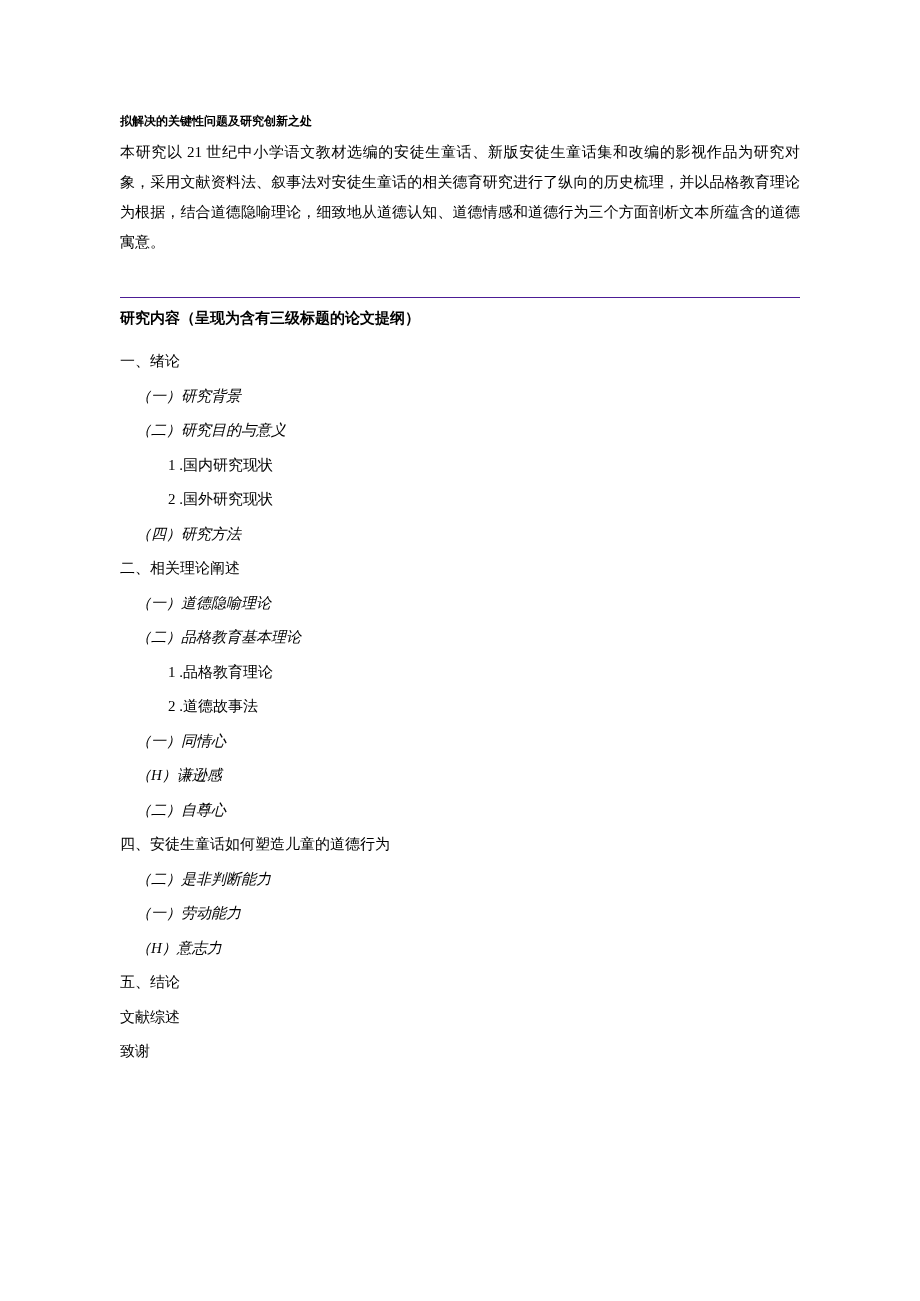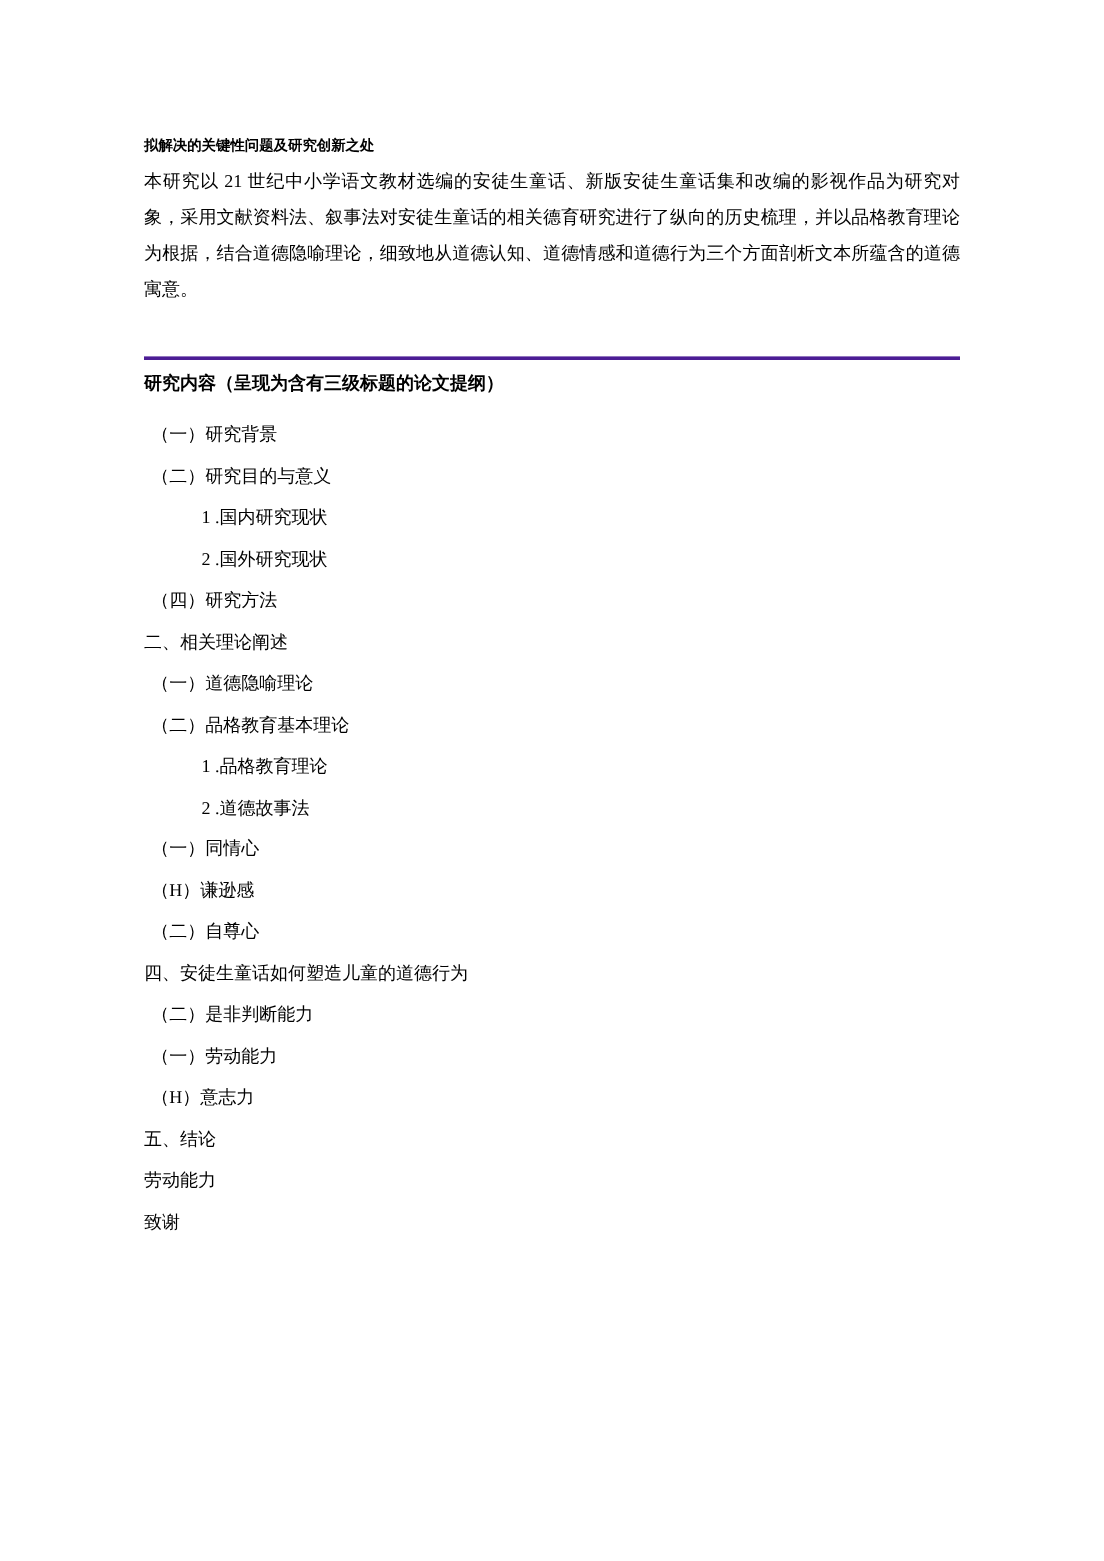--- a/index.html
+++ b/index.html
@@ -21,67 +21,69 @@
       font-weight: bold;
       font-size: 12px;
       margin-bottom: 4px;
     }
     .paragraph {
       text-align: justify;
       line-height: 2.0;
       margin-bottom: 20px;
     }
     .section-divider {
-      border-top: 3px solid #4c1d95;
+      border-top: 1px solid #4c1d95;
       margin-top: 40px;
       padding-top: 6px;
     }
     .outline-heading {
       font-weight: bold;
       font-size: 15px;
       margin-bottom: 12px;
     }
     .outline {
       line-height: 2.3;
     }
     .level1 {
       margin-left: 0;
     }
     .level2 {
-      margin-left: 6px;
+      margin-left: 16px;
+      font-style: italic;
     }
     .level3 {
       margin-left: 48px;
     }
   </style>
 </head>
 <body>
 
 <div>
   <div class="bold-heading">拟解决的关键性问题及研究创新之处</div>
   <div class="paragraph">本研究以 21 世纪中小学语文教材选编的安徒生童话、新版安徒生童话集和改编的影视作品为研究对象，采用文献资料法、叙事法对安徒生童话的相关德育研究进行了纵向的历史梳理，并以品格教育理论为根据，结合道德隐喻理论，细致地从道德认知、道德情感和道德行为三个方面剖析文本所蕴含的道德寓意。</div>
 </div>
 
 <div class="section-divider">
   <div class="outline-heading">研究内容（呈现为含有三级标题的论文提纲）</div>
   <div class="outline">
+    <div class="level1">一、绪论</div>
     <div class="level2">（一）研究背景</div>
     <div class="level2">（二）研究目的与意义</div>
     <div class="level3">1 .国内研究现状</div>
     <div class="level3">2   .国外研究现状</div>
     <div class="level2">（四）研究方法</div>
     <div class="level1">二、相关理论阐述</div>
     <div class="level2">（一）道德隐喻理论</div>
     <div class="level2">（二）品格教育基本理论</div>
     <div class="level3">1 .品格教育理论</div>
     <div class="level3">2   .道德故事法</div>
     <div class="level2">（一）同情心</div>
     <div class="level2">（H）谦逊感</div>
     <div class="level2">（二）自尊心</div>
     <div class="level1">四、安徒生童话如何塑造儿童的道德行为</div>
     <div class="level2">（二）是非判断能力</div>
     <div class="level2">（一）劳动能力</div>
     <div class="level2">（H）意志力</div>
     <div class="level1">五、结论</div>
-    <div class="level1">劳动能力</div>
+    <div class="level1">文献综述</div>
     <div class="level1">致谢</div>
   </div>
 </div>
 
 </body></html>

